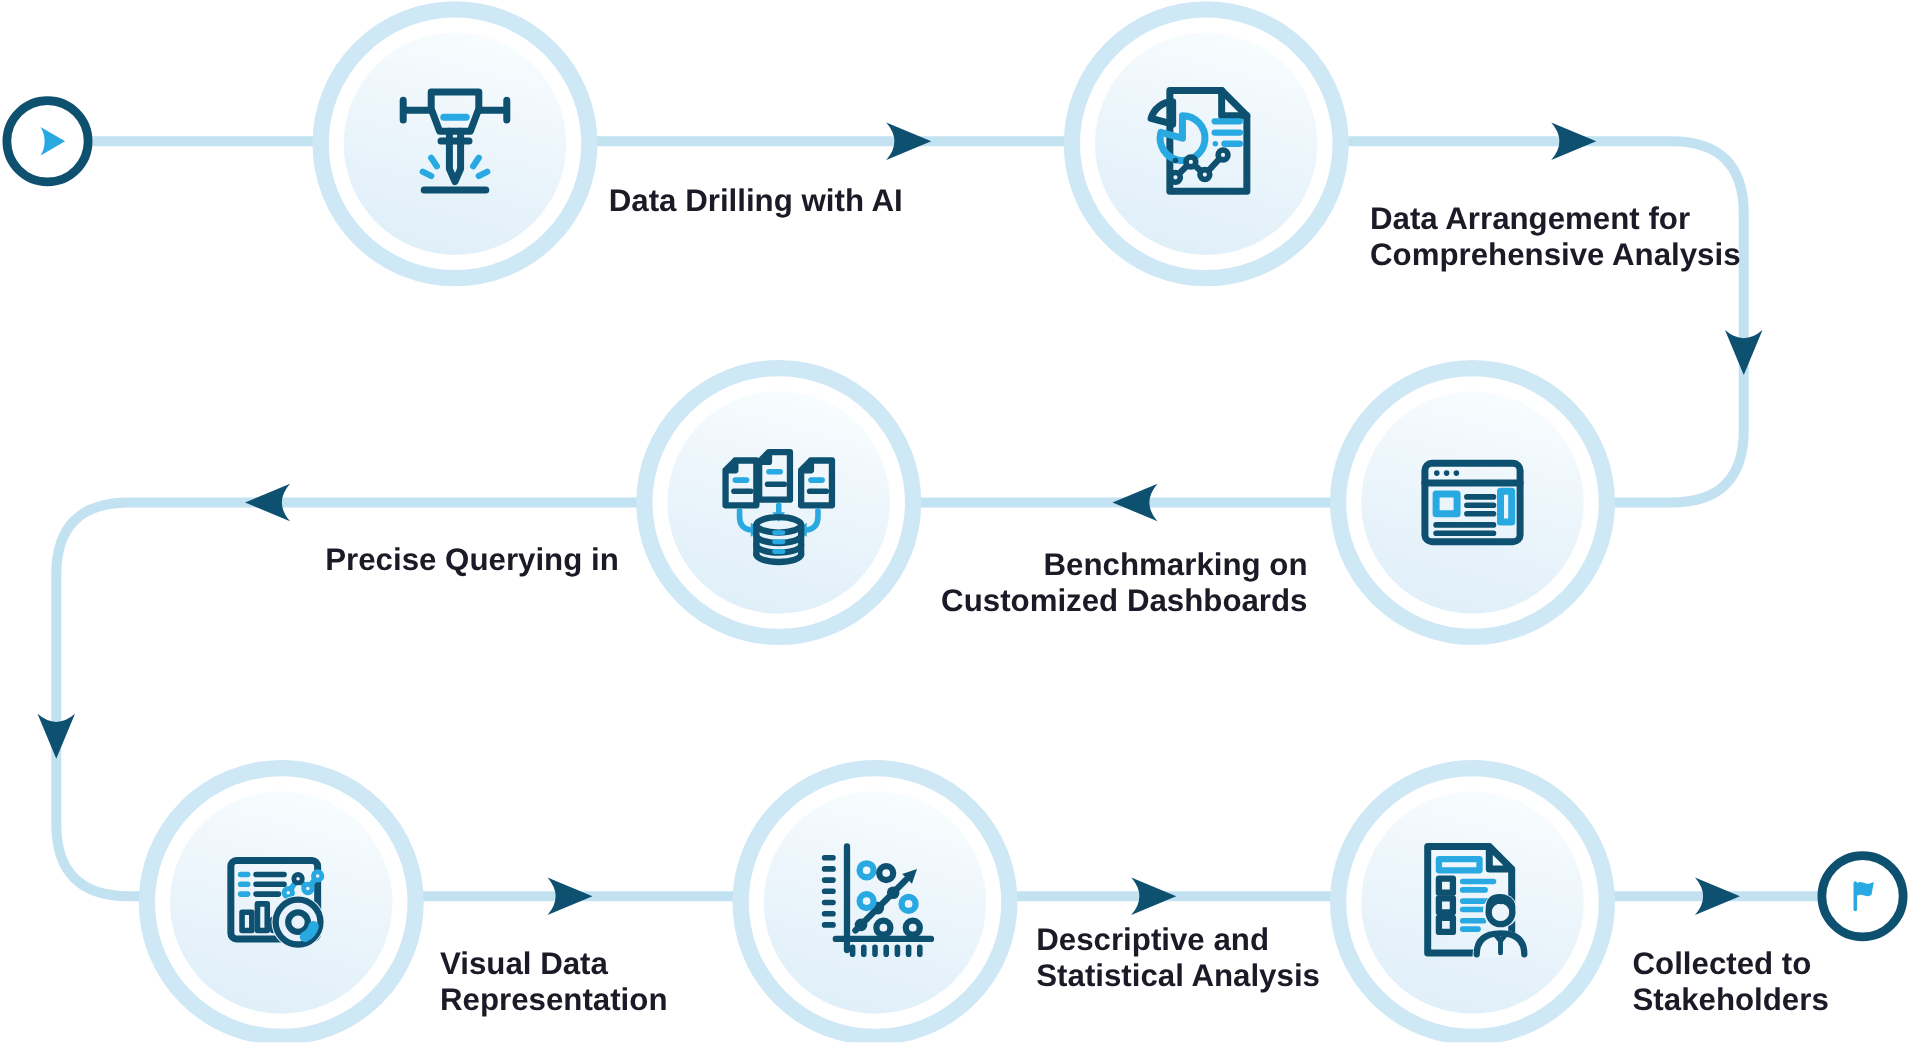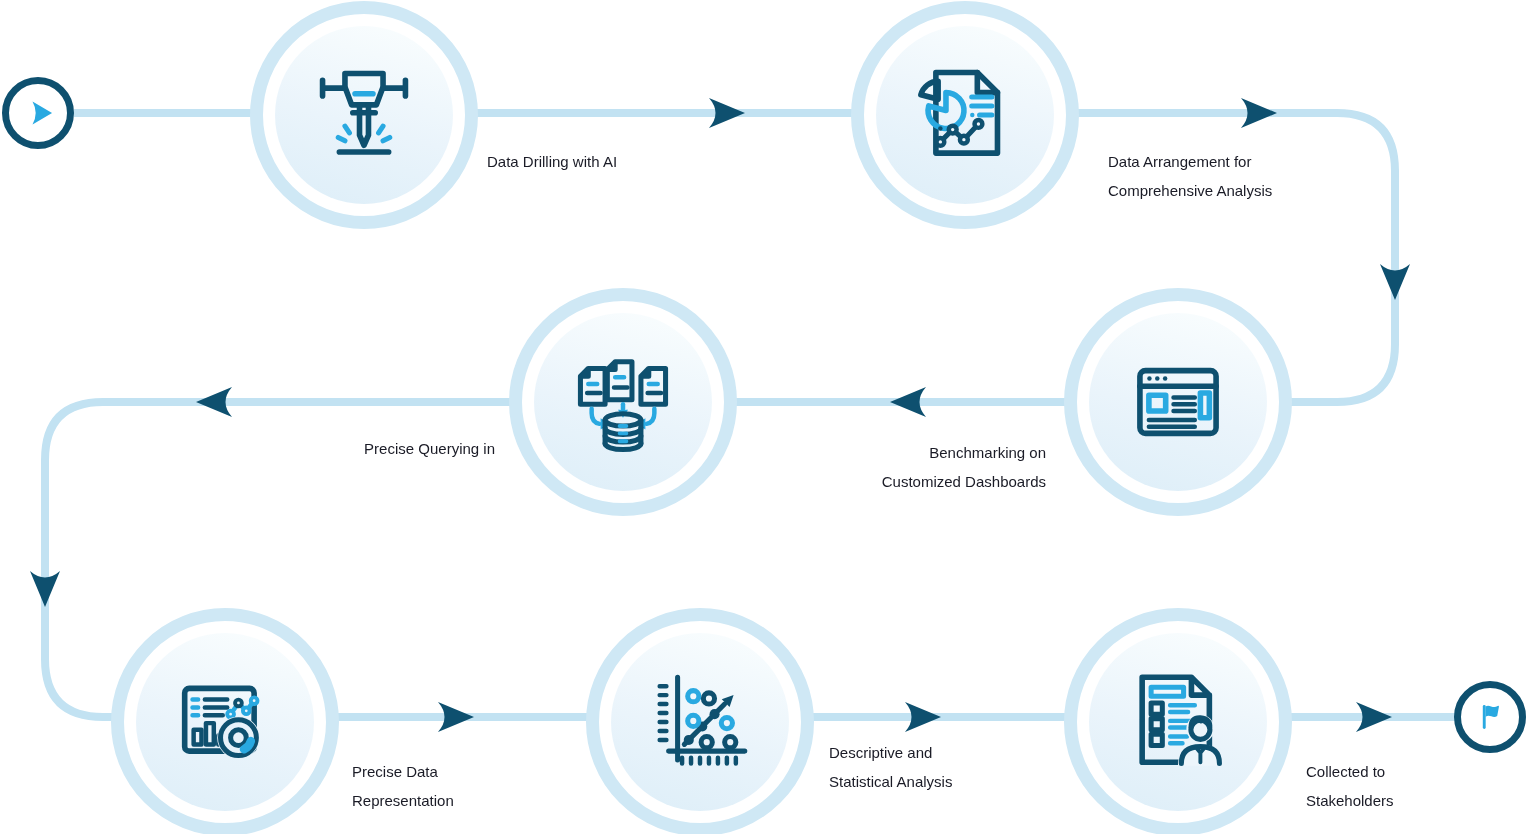--- a/index.html
+++ b/index.html
@@ -18,21 +18,21 @@
     background:linear-gradient(195deg,#f9fdfe 5%,#eaf4fb 55%,#ddeef8 100%);
     display:flex;align-items:center;justify-content:center;
   }
   .icon{width:112px;height:112px;display:block;}
   .terminal{
     position:absolute;width:72px;height:72px;border-radius:50%;
     background:#fff;border:7px solid #0E506F;box-sizing:border-box;
     display:flex;align-items:center;justify-content:center;
   }
   .label{
-    position:absolute;font-weight:400;font-size:15px;line-height:29px;
+    position:absolute;font-weight:700;font-size:25px;line-height:29px;
     color:#1A1B26;white-space:nowrap;
   }
   .label.right{text-align:right;}
   .label .line{display:block;}
 </style>
 </head>
 <body>
 
 <div class="canvas">
 
@@ -85,21 +85,21 @@
         <circle cx="56.5" cy="50" r="2" fill="#29A9E1"></circle>
         <circle cx="28" cy="62" r="2" fill="#0E506F"></circle>
         <path stroke="#0E506F" stroke-width="4.5" d="M28,74 L39,63 L49,72 L62,58"></path>
         <circle cx="28" cy="74" r="3.5" stroke="#0E506F" stroke-width="4" fill="#ECF5FB"></circle>
         <circle cx="39" cy="63" r="3.5" stroke="#0E506F" stroke-width="4" fill="#ECF5FB"></circle>
         <circle cx="49" cy="72" r="3.5" stroke="#0E506F" stroke-width="4" fill="#ECF5FB"></circle>
         <circle cx="62" cy="58" r="3.5" stroke="#0E506F" stroke-width="4" fill="#ECF5FB"></circle>
       </svg>
     </div>
   </div>
-  <div class="label" style="left:1096px;top:147px;margin-left:12px;">
+  <div class="label" style="left:1096px;top:161px;">
     <span class="line">Data Arrangement for</span>
     <span class="line">Comprehensive Analysis</span>
   </div>
 
   <div class="node" style="left:1064px;top:288px;">
     <div class="node-inner">
       <svg class="icon" viewBox="0 0 100 100" fill="none" stroke-linecap="round" stroke-linejoin="round">
         <rect x="16" y="22" width="68" height="56" rx="5" stroke="#0E506F" stroke-width="5"></rect>
         <path stroke="#0E506F" stroke-width="5" d="M16,36 H84"></path>
         <circle cx="24.5" cy="29" r="2" fill="#0E506F"></circle>
@@ -157,21 +157,21 @@
         <rect x="33" y="51" width="7" height="19" stroke="#0E506F" stroke-width="4"></rect>
         <rect x="44" y="62" width="5" height="8" stroke="#0E506F" stroke-width="4"></rect>
         <circle cx="62" cy="64" r="19" fill="#E7F2FA"></circle>
         <circle cx="62" cy="64" r="16" stroke="#0E506F" stroke-width="4.5"></circle>
         <circle cx="62" cy="64" r="7" stroke="#0E506F" stroke-width="4.5"></circle>
         <path stroke="#29A9E1" stroke-width="7.5" d="M73.1,67 A11.5,11.5 0 0 1 66.9,74.4"></path>
       </svg>
     </div>
   </div>
   <div class="label" style="left:352px;top:757px;">
-    <span class="line">Precise Data</span>
+    <span class="line">Visual Data</span>
     <span class="line">Representation</span>
   </div>
 
   <div class="node" style="left:586px;top:608px;">
     <div class="node-inner">
       <svg class="icon" viewBox="0 0 100 100" fill="none" stroke-linecap="round" stroke-linejoin="round">
         <path stroke="#0E506F" stroke-width="4.5" d="M30,10 V84 M22,76 H90"></path>
         <path stroke="#0E506F" stroke-width="4" d="M14,18 H20 M14,26 H20 M14,34 H20 M14,42 H20 M14,50 H20 M14,58 H20 M14,66 H20"></path>
         <path stroke="#0E506F" stroke-width="4" d="M34,82 V87 M42,82 V87 M50,82 V87 M58,82 V87 M66,82 V87 M74,82 V87 M82,82 V87"></path>
         <path stroke="#0E506F" stroke-width="4.5" d="M36,70 L72,34"></path>

